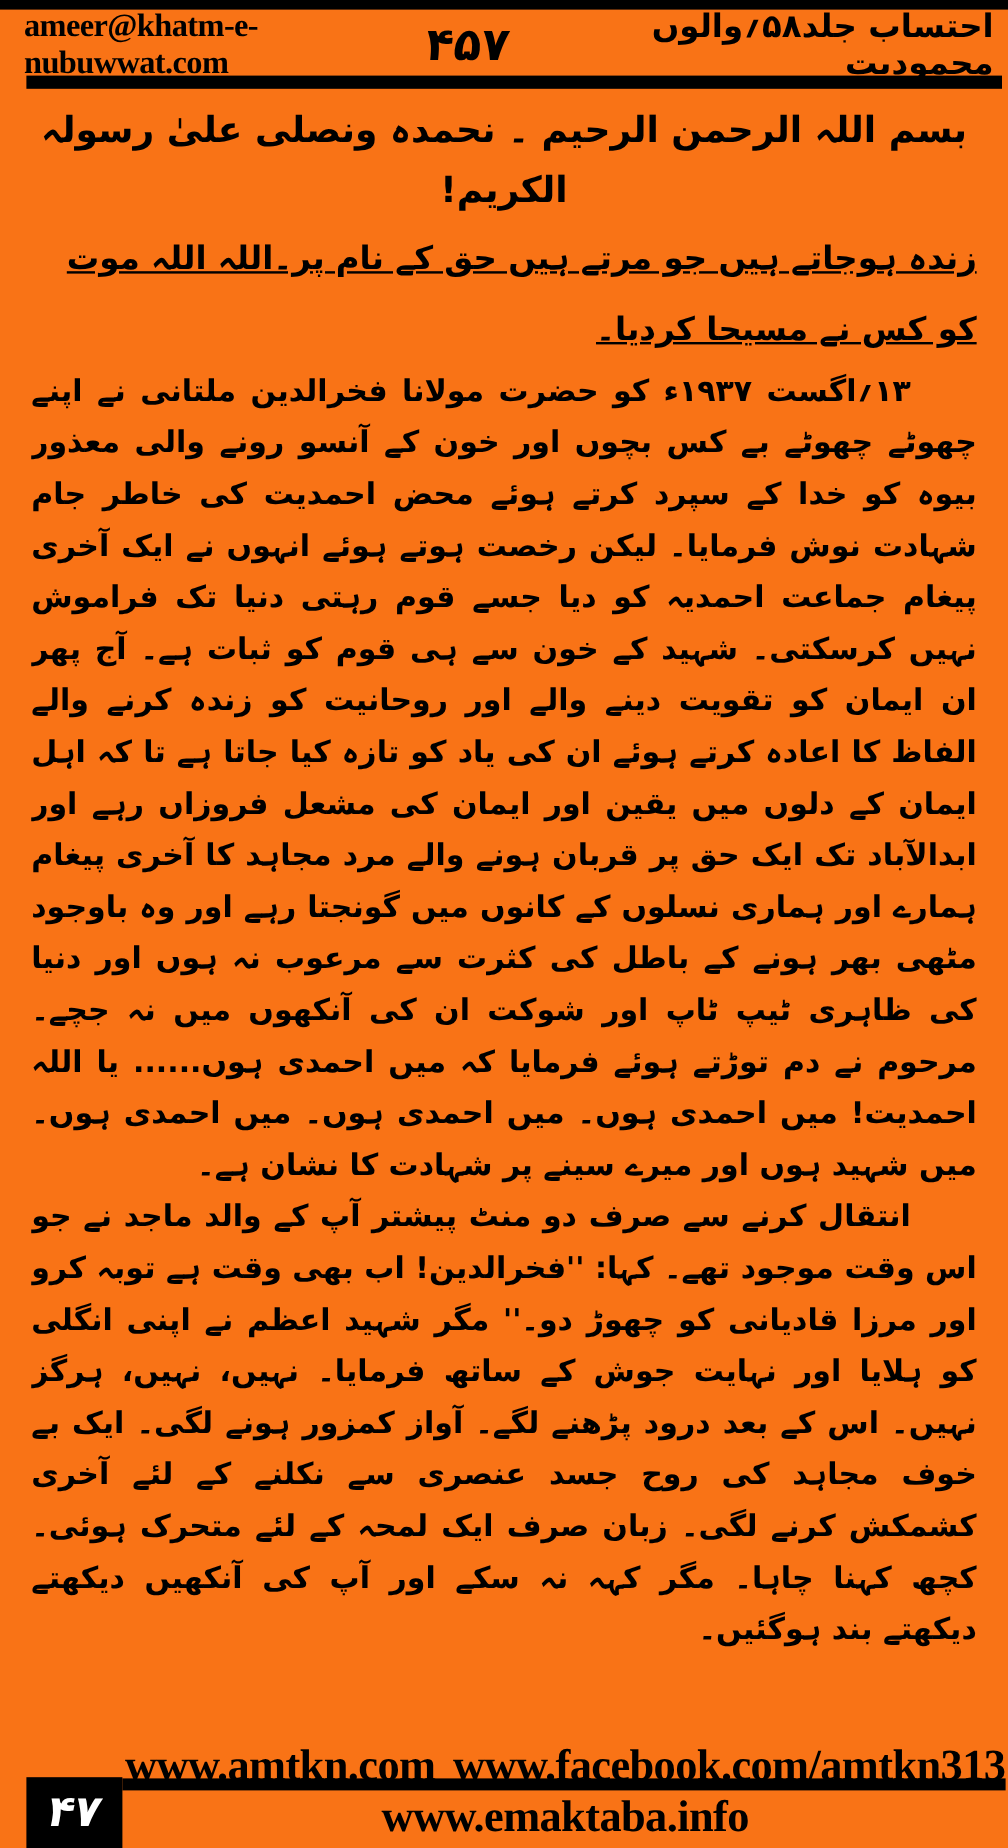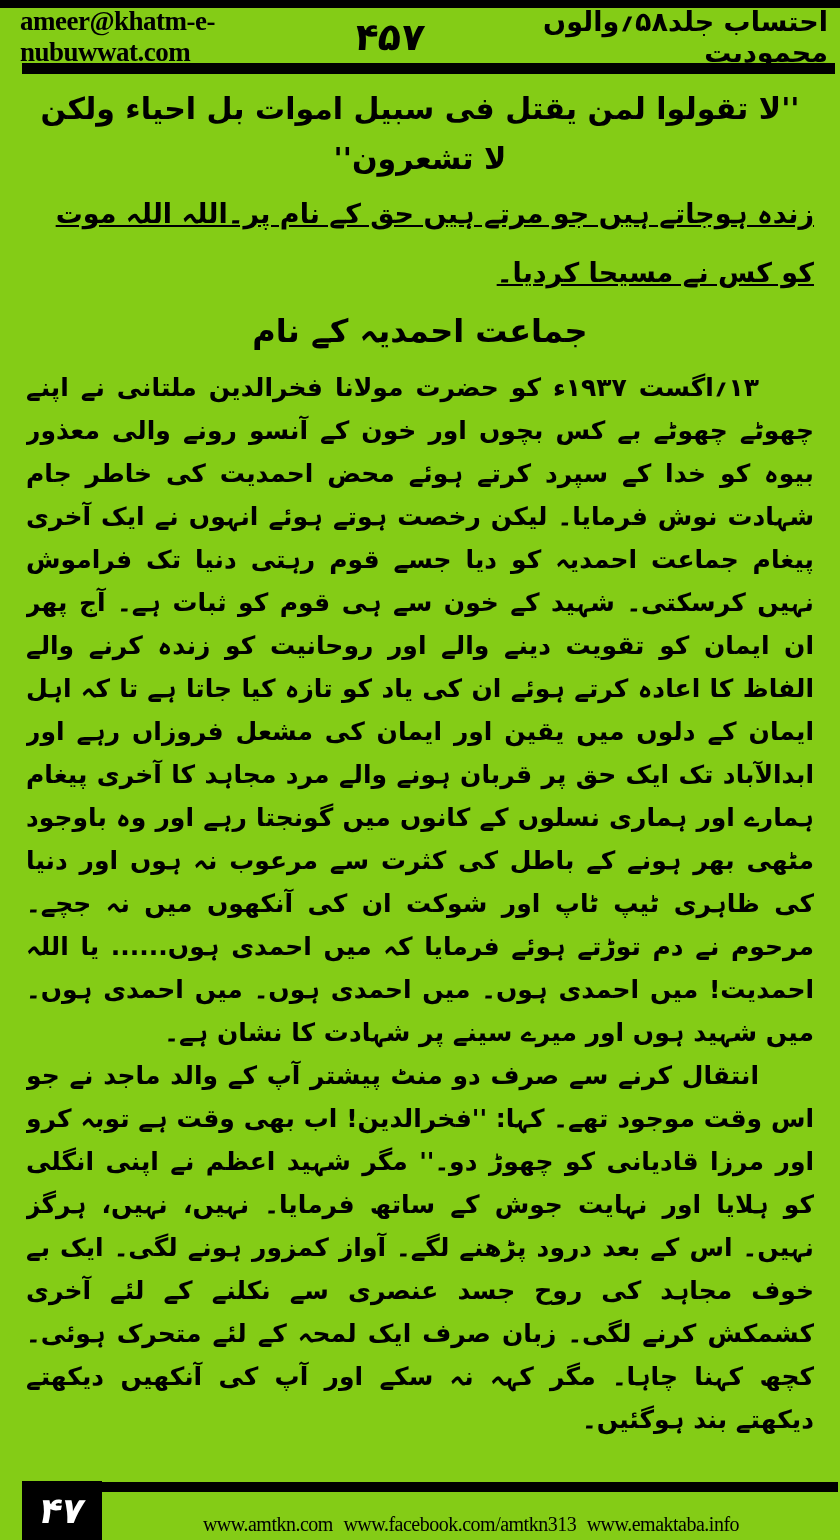--- a/index.html
+++ b/index.html
@@ -1,20 +1,20 @@
 <!DOCTYPE html>
 <html lang="ur"><head>
 <meta charset="utf-8">
 <style>
   html, body { margin: 0; padding: 0; background: #ffffff; }
   .page {
     position: relative;
     width: 840px;
     height: 1540px;
-    background: #84cc16;
+    background: #f97316;
     overflow: hidden;
     color: #000;
   }
   .urdu { font-family: "DejaVu Sans", sans-serif; direction: rtl; }
   .eng  { font-family: "Liberation Serif", serif; }
 
   
   .topbar {
     position: absolute; top: 0; left: 0; right: 0;
     height: 8px; background: #000;
@@ -79,21 +79,21 @@
   .footer-num-box .num {
     color: #fff; font-size: 36px; font-weight: bold;
     transform: skewX(-12deg); line-height: 1;
   }
   .footer-bar {
     position: absolute; left: 102px; right: 2px; bottom: 48px;
     height: 10px; background: #000;
   }
   .footer-links {
     position: absolute; left: 102px; right: 0; bottom: 4px;
-    text-align: center; font-size: 20px; font-weight: normal;
+    text-align: center; font-size: 37px; font-weight: bold;
     letter-spacing: -0.5px; word-spacing: 6px; direction: ltr;
   }
 </style>
 </head>
 <body>
 
 <div class="page">
 
   <div class="topbar"></div>
 
@@ -101,23 +101,22 @@
     <div class="header-left">
       <span class="email eng">ameer@khatm-e-nubuwwat.com</span>
       <span class="pagenum urdu">۴۵۷</span>
     </div>
     <div class="header-title urdu">احتساب جلد۵۸؍والوں محمودیت</div>
   </div>
 
   <div class="divider"></div>
 
   <div class="content urdu" dir="rtl">
-    <p class="quote">''لا تقولوا لمن یقتل فی سبیل اموات بل احیاء ولکن لا تشعرون''</p>
+    <p class="bismillah">بسم اللہ الرحمن الرحیم ۔ نحمدہ ونصلی علیٰ رسولہ الکریم!</p>
     <p class="verse">زندہ ہوجاتے ہیں جو مرتے ہیں حق کے نام پر۔اللہ اللہ موت کو کس نے مسیحا کردیا۔</p>
-    <h2 class="subheading">جماعت احمدیہ کے نام</h2>
     <p class="para">۱۳؍اگست ۱۹۳۷ء کو حضرت مولانا فخرالدین ملتانی نے اپنے چھوٹے چھوٹے بے کس بچوں اور خون کے آنسو رونے والی معذور بیوہ کو خدا کے سپرد کرتے ہوئے محض احمدیت کی خاطر جام شہادت نوش فرمایا۔ لیکن رخصت ہوتے ہوئے انہوں نے ایک آخری پیغام جماعت احمدیہ کو دیا جسے قوم رہتی دنیا تک فراموش نہیں کرسکتی۔ شہید کے خون سے ہی قوم کو ثبات ہے۔ آج پھر ان ایمان کو تقویت دینے والے اور روحانیت کو زندہ کرنے والے الفاظ کا اعادہ کرتے ہوئے ان کی یاد کو تازہ کیا جاتا ہے تا کہ اہل ایمان کے دلوں میں یقین اور ایمان کی مشعل فروزاں رہے اور ابدالآباد تک ایک حق پر قربان ہونے والے مرد مجاہد کا آخری پیغام ہمارے اور ہماری نسلوں کے کانوں میں گونجتا رہے اور وہ باوجود مٹھی بھر ہونے کے باطل کی کثرت سے مرعوب نہ ہوں اور دنیا کی ظاہری ٹیپ ٹاپ اور شوکت ان کی آنکھوں میں نہ جچے۔ مرحوم نے دم توڑتے ہوئے فرمایا کہ میں احمدی ہوں...... یا اللہ احمدیت! میں احمدی ہوں۔ میں احمدی ہوں۔ میں احمدی ہوں۔ میں شہید ہوں اور میرے سینے پر شہادت کا نشان ہے۔</p>
     <p class="para">انتقال کرنے سے صرف دو منٹ پیشتر آپ کے والد ماجد نے جو اس وقت موجود تھے۔ کہا: ''فخرالدین! اب بھی وقت ہے توبہ کرو اور مرزا قادیانی کو چھوڑ دو۔'' مگر شہید اعظم نے اپنی انگلی کو ہلایا اور نہایت جوش کے ساتھ فرمایا۔ نہیں، نہیں، ہرگز نہیں۔ اس کے بعد درود پڑھنے لگے۔ آواز کمزور ہونے لگی۔ ایک بے خوف مجاہد کی روح جسد عنصری سے نکلنے کے لئے آخری کشمکش کرنے لگی۔ زبان صرف ایک لمحہ کے لئے متحرک ہوئی۔ کچھ کہنا چاہا۔ مگر کہہ نہ سکے اور آپ کی آنکھیں دیکھتے دیکھتے بند ہوگئیں۔</p>
 
   </div>
 
   <div class="footer-num-box">
     <span class="num urdu">۴۷</span>
   </div>
   <div class="footer-bar"></div>
   <div class="footer-links eng">www.amtkn.com www.facebook.com/amtkn313 www.emaktaba.info</div>

